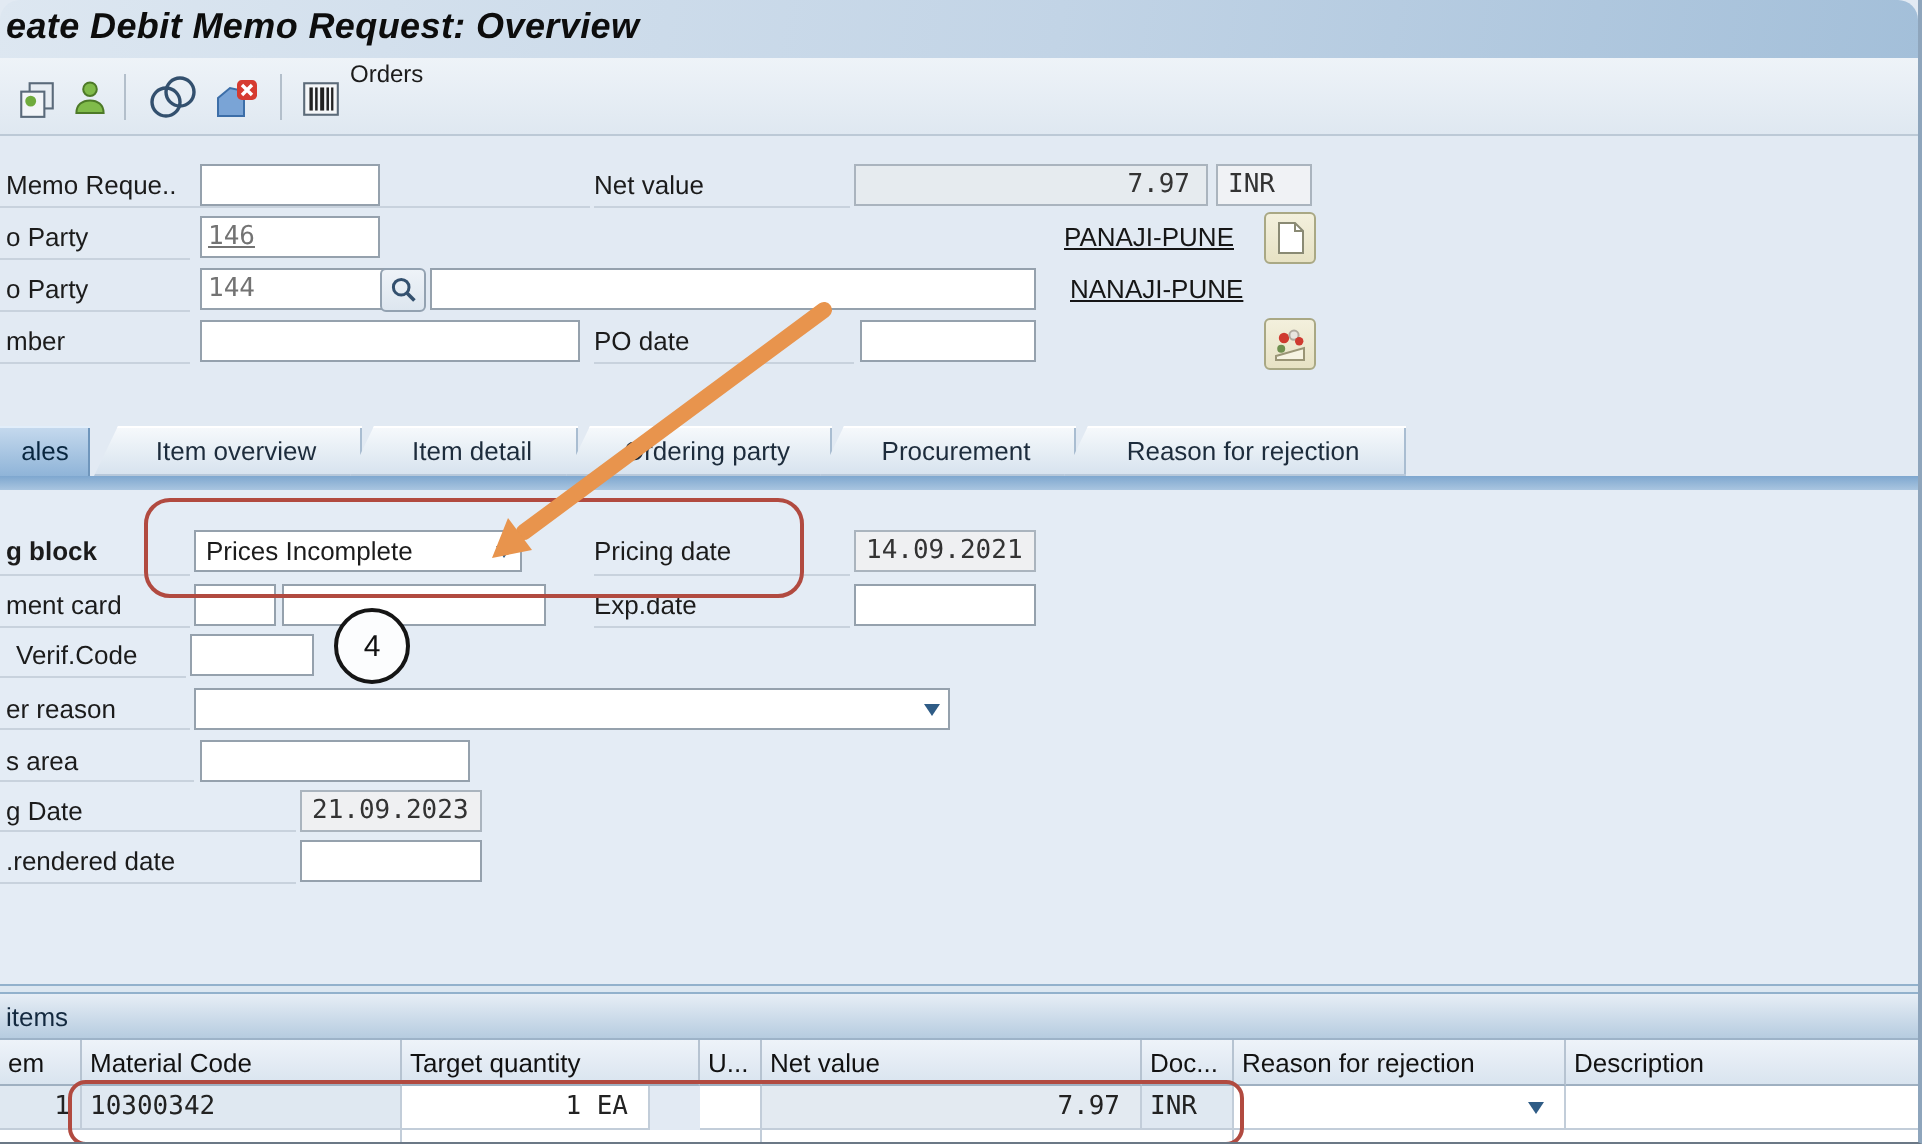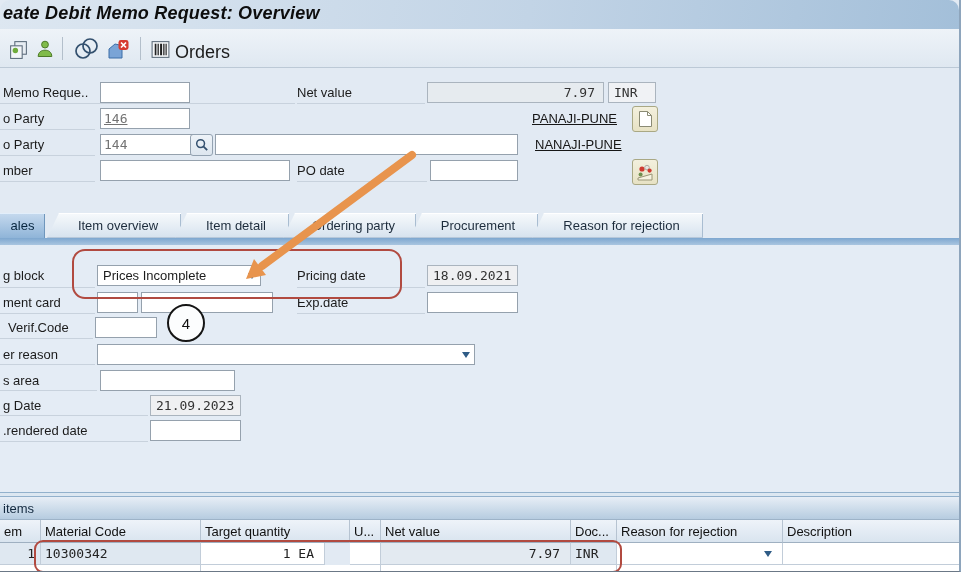--- a/index.html
+++ b/index.html
@@ -11,21 +11,21 @@
     background:linear-gradient(100deg,#dde7f1 0%,#c2d4e6 55%,#a3bfd9 100%);
     border-bottom:1px solid #8aa6c4;box-sizing:border-box;border-radius:10px;}
   #titlebar .t{position:absolute;left:3px;top:3px;font-size:18px;font-weight:bold;
     font-style:italic;color:#0d0d0d;letter-spacing:.2px;white-space:nowrap;}
   
   #toolbar{position:absolute;left:0;top:29px;width:100%;height:39px;
     background:linear-gradient(#eef3f8,#dfe8f1);border-bottom:1px solid #bcc9d6;box-sizing:border-box;}
   .tbtn{position:absolute;top:8px;width:24px;height:24px;display:flex;align-items:center;
     justify-content:center;border-radius:3px;}
   .tsep{position:absolute;top:8px;width:1px;height:23px;background:#b3bfcb;}
-  .tlabel{position:absolute;top:13px;font-size:18px;color:#1c1c1c;white-space:nowrap;}
+  .tlabel{position:absolute;top:1px;font-size:12px;color:#1c1c1c;white-space:nowrap;}
   
   .lbl{position:absolute;font-size:13px;color:#1b1b1b;white-space:nowrap;}
   .inp{position:absolute;height:21px;border:1px solid #95a1ad;background:#fff;
     font-family:"DejaVu Sans Mono",monospace;font-size:13px;color:#737373;
     padding:0 3px;box-sizing:border-box;outline:none;}
   .ro{position:absolute;height:21px;border:1px solid #aab4be;background:#eff0f2;
     font-family:"DejaVu Sans Mono",monospace;font-size:13px;color:#333;
     box-sizing:border-box;display:flex;align-items:center;}
   .uline{position:absolute;height:1px;background:#c8d2dd;}
   .link{position:absolute;font-size:13px;color:#161616;text-decoration:underline;
@@ -173,27 +173,27 @@
   <div id="tabband"></div>
   <div class="tab active first" style="left:0;width:45px;">ales</div>
   <div class="tab" style="left:47px;width:126px;padding-left:8px;">Item overview</div>
   <div class="tab" style="left:175px;width:106px;padding-left:8px;">Item detail</div>
   <div class="tab" style="left:283px;width:125px;padding-left:8px;">Ordering party</div>
   <div class="tab" style="left:410px;width:120px;padding-left:8px;">Procurement</div>
   <div class="tab" style="left:532px;width:163px;padding-left:8px;">Reason for rejection</div>
 
   <div id="content"></div>
 
-  <div class="lbl" style="left:3px;top:268px;">g block</div>
+  <div class="lbl" style="left:3px;top:268px;font-weight:bold;">g block</div>
   <div class="dd" style="left:97px;top:265px;width:164px;">
     <span>Prices Incomplete</span>
     <span class="tri"></span>
   </div>
   <div class="lbl" style="left:297px;top:268px;">Pricing date</div>
-  <div class="ro" style="left:427px;top:265px;width:91px;padding-left:5px;">18.09.2021</div>
+  <div class="ro" style="left:427px;top:265px;width:91px;padding-left:5px;">14.09.2021</div>
   <div class="uline" style="left:0;top:287px;width:95px;"></div>
   <div class="uline" style="left:297px;top:287px;width:128px;"></div>
 
   <div class="lbl" style="left:3px;top:295px;">ment card</div>
   <input class="inp" style="left: 97px; top: 292px; width: 41px;" value="">
   <input class="inp" style="left: 141px; top: 292px; width: 132px;" value="">
   <div class="lbl" style="left:297px;top:295px;">Exp.date</div>
   <input class="inp" style="left: 427px; top: 292px; width: 91px;" value="">
   <div class="uline" style="left:0;top:313px;width:95px;"></div>
   <div class="uline" style="left:297px;top:313px;width:128px;"></div>

